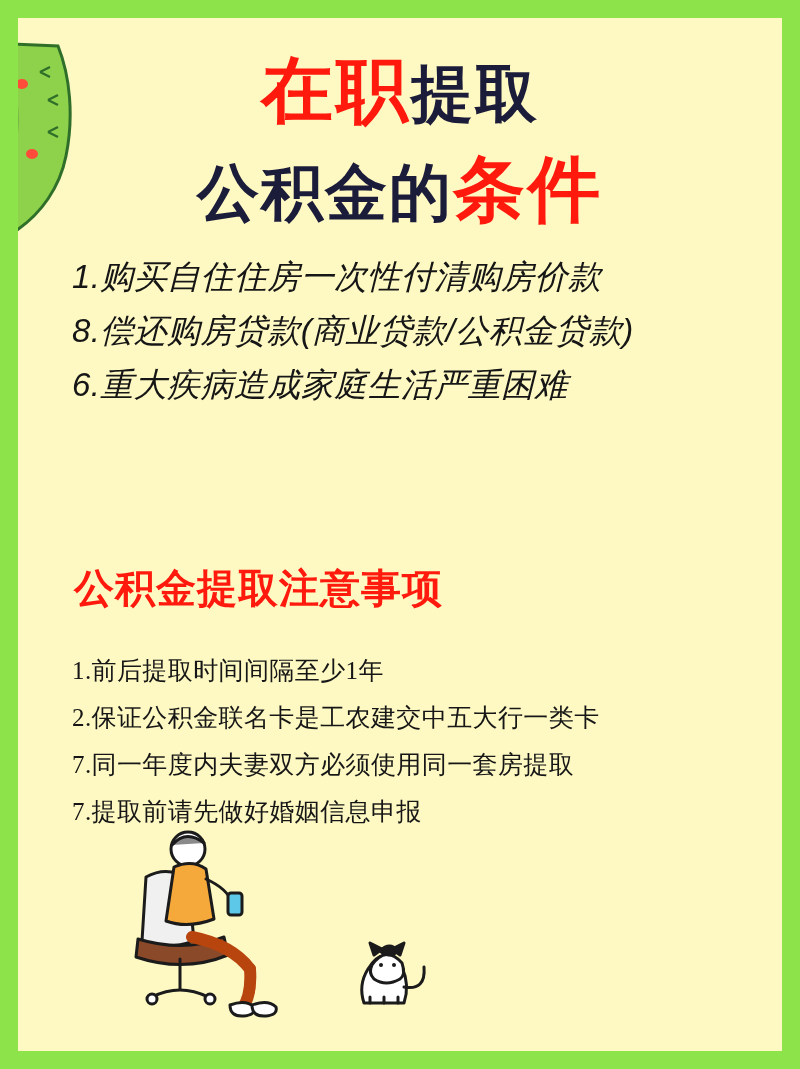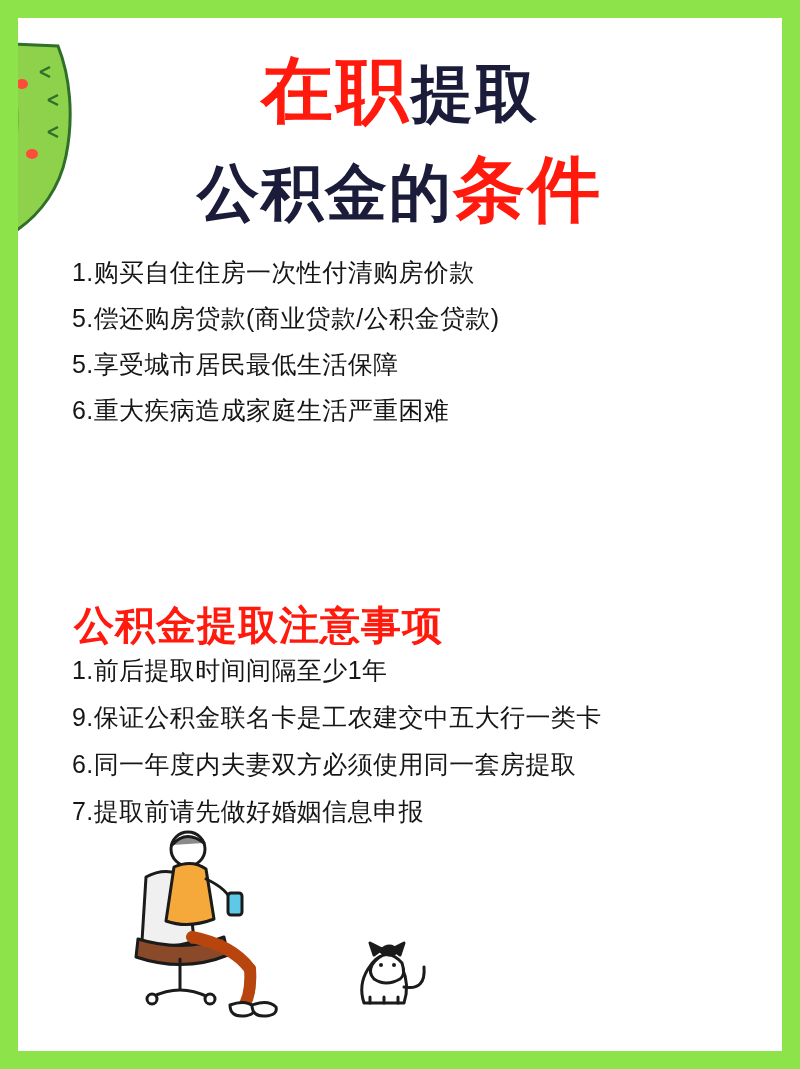--- a/index.html
+++ b/index.html
@@ -12,21 +12,21 @@
     background: #8ce44a;
     font-family: "Liberation Sans", sans-serif;
     overflow: hidden;
   }
   .poster {
     position: absolute;
     left: 18px;
     top: 18px;
     width: 764px;
     height: 1033px;
-    background: #ffffff;
+    background: #fef9c3;
     box-sizing: border-box;
     overflow: hidden;
   }
 
   
   .cactus {
     position: absolute;
     left: -40px;
     top: 18px;
     width: 150px;
@@ -59,55 +59,56 @@
   }
 
   
   .list-block {
     position: absolute;
     left: 54px;
     top: 242px;
     width: 670px;
   }
   .list-item {
-    font-size: 25px;
+    font-size: 33px;
     color: #161616;
     line-height: 1.0;
     margin-bottom: 21px;
     letter-spacing: 0.4px;
     white-space: nowrap;
+    font-style: italic;
   }
 
   
   .section-heading {
     position: absolute;
     left: 56px;
     top: 543px;
     font-size: 40px;
     font-weight: bold;
     color: #ff1a0d;
     letter-spacing: 1px;
     white-space: nowrap;
-    margin-top: 37px;
   }
 
   
   .notes-block {
     position: absolute;
     left: 54px;
     top: 640px;
     width: 680px;
   }
   .note-item {
     font-size: 25px;
     color: #161616;
     line-height: 1.0;
     margin-bottom: 22px;
     letter-spacing: 0.4px;
     white-space: nowrap;
+    font-family: Liberation Serif, serif;
   }
 
   
   .illustration {
     position: absolute;
     left: 100px;
     bottom: 12px;
     width: 400px;
     height: 220px;
   }
@@ -143,31 +144,30 @@
     <div class="title-line title-line-1">
       <span class="t-red">在职</span><span class="t-dark">提取</span>
     </div>
     <div class="title-line title-line-2">
       <span class="t-dark">公积金的</span><span class="t-red">条件</span>
     </div>
   </div>
 
   <div class="list-block">
     <div class="list-item">1.购买自住住房一次性付清购房价款</div>
-    <div class="list-item">5.偿还购房贷款(商业贷款/公积金贷款)</div>
-    <div class="list-item">5.享受城市居民最低生活保障</div>
+    <div class="list-item">8.偿还购房贷款(商业贷款/公积金贷款)</div>
     <div class="list-item">6.重大疾病造成家庭生活严重困难</div>
   </div>
 
   <div class="section-heading">公积金提取注意事项</div>
 
   <div class="notes-block">
     <div class="note-item">1.前后提取时间间隔至少1年</div>
-    <div class="note-item">9.保证公积金联名卡是工农建交中五大行一类卡</div>
-    <div class="note-item">6.同一年度内夫妻双方必须使用同一套房提取</div>
+    <div class="note-item">2.保证公积金联名卡是工农建交中五大行一类卡</div>
+    <div class="note-item">7.同一年度内夫妻双方必须使用同一套房提取</div>
     <div class="note-item">7.提取前请先做好婚姻信息申报</div>
   </div>
 
   <div class="illustration">
     <svg width="400" height="220" viewBox="0 0 400 220">
       <g fill="none" stroke="#1b1b1b" stroke-width="3" stroke-linecap="round" stroke-linejoin="round">
 
         <path d="M 28 58 q 22 -12 42 2 l 6 62 q -28 10 -52 0 Z" fill="#f0f0f0"></path>
 
         <path d="M 20 120 q 46 14 86 -2 l 4 18 q -44 18 -92 2 Z" fill="#8a4a2a"></path>

